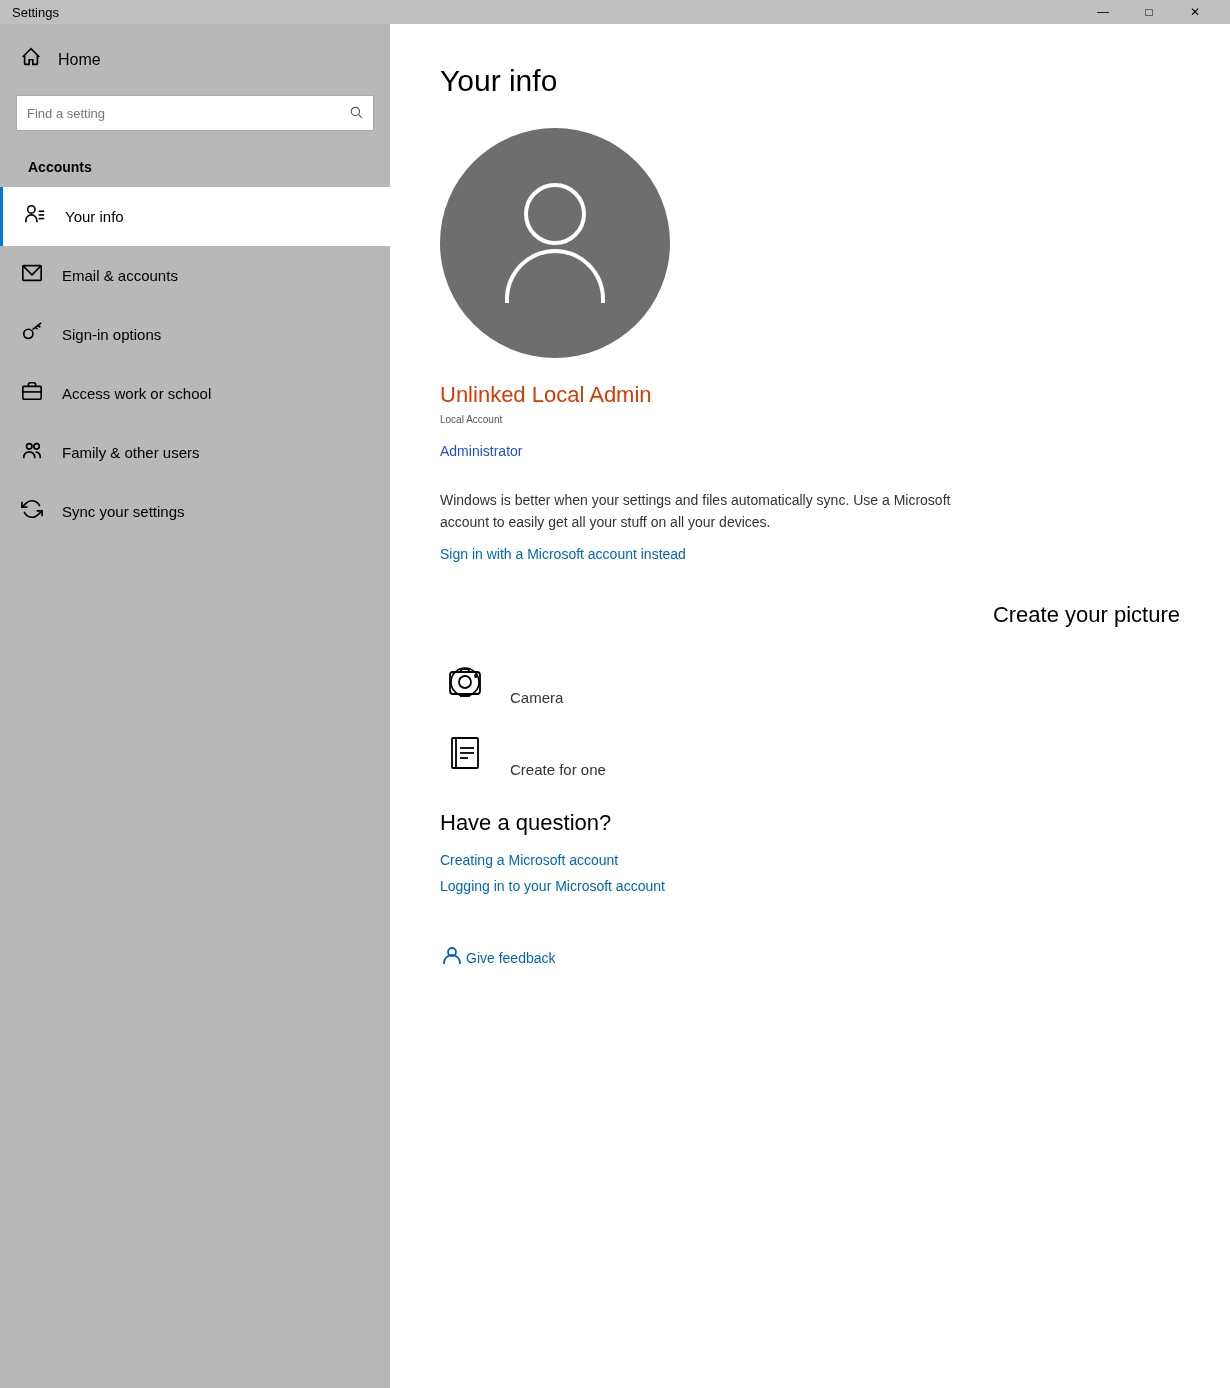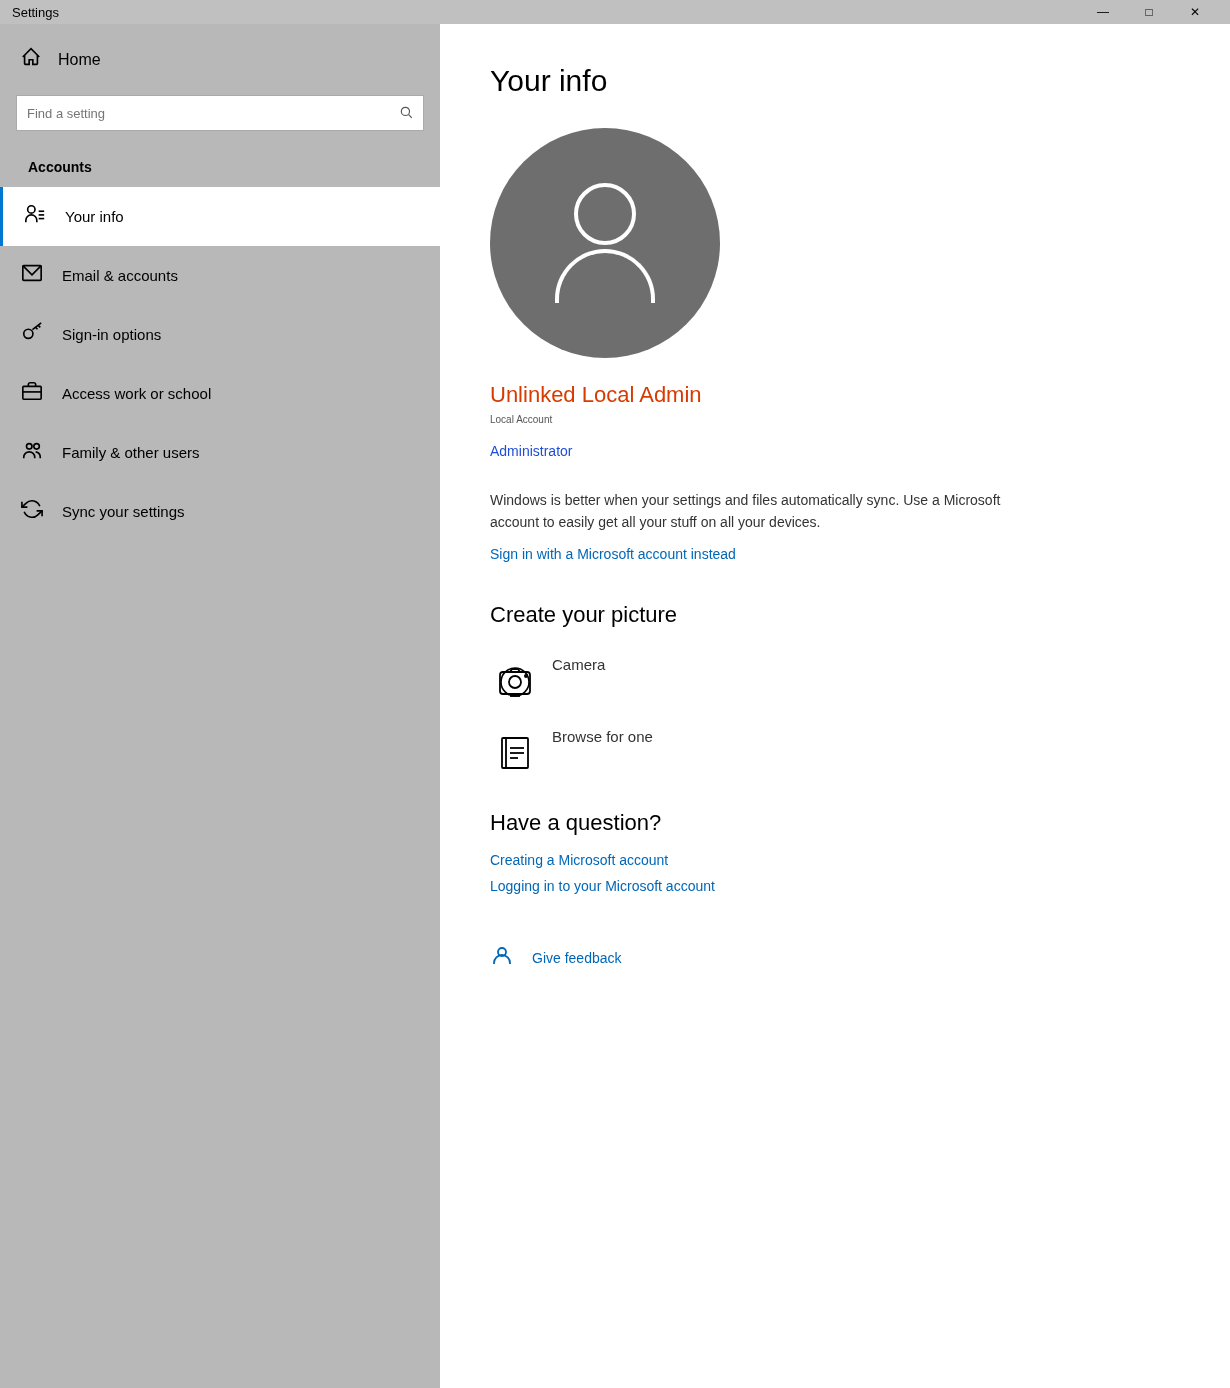--- a/index.html
+++ b/index.html
@@ -45,21 +45,21 @@
 
     
     .app-body {
       display: flex;
       flex: 1;
       overflow: hidden;
     }
 
     
     .sidebar {
-      width: 440px;
+      width: 390px;
       background: #b8b8b8;
       display: flex;
       flex-direction: column;
       flex-shrink: 0;
     }
 
     .sidebar-home {
       display: flex;
       align-items: center;
       gap: 16px;
@@ -210,26 +210,27 @@
       cursor: pointer;
       display: block;
       margin-bottom: 40px;
     }
 
     .section-heading {
       font-size: 22px;
       font-weight: 300;
       color: #000;
       margin-bottom: 28px;
+      text-align: right;
     }
 
     .picture-option {
       display: flex;
-      align-items: flex-start;
-      gap: 12px;
+      align-items: flex-end;
+      gap: 20px;
       margin-bottom: 22px;
       cursor: pointer;
     }
     .option-icon-box {
       width: 50px;
       height: 50px;
       display: flex;
       align-items: center;
       justify-content: center;
       flex-shrink: 0;
@@ -260,21 +261,21 @@
       text-decoration: none;
       cursor: pointer;
       display: block;
       margin-bottom: 10px;
     }
 
     .feedback-section {
       margin-top: 50px;
       display: flex;
       align-items: center;
-      gap: 18px;
+      gap: 2px;
       cursor: pointer;
     }
     .feedback-icon {
       font-size: 20px;
       color: #0067b8;
     }
     .feedback-label {
       font-size: 14px;
       color: #0067b8;
     }
@@ -431,21 +432,21 @@
     <div class="picture-option">
       <div class="option-icon-box">
         <svg class="browse-svg" viewBox="0 0 38 38" fill="none" stroke="#000" stroke-width="1.8">
           <rect x="6" y="4" width="22" height="30" rx="1"></rect>
           <rect x="10" y="4" width="22" height="30" rx="1" fill="white" stroke="#000"></rect>
           <line x1="14" y1="14" x2="28" y2="14"></line>
           <line x1="14" y1="19" x2="28" y2="19"></line>
           <line x1="14" y1="24" x2="22" y2="24"></line>
         </svg>
       </div>
-      <span class="option-label">Browse for one</span>
+      <span class="option-label">Create for one</span>
     </div>
 
     <div class="question-section">
       <h2 class="question-heading">Have a question?</h2>
       <a class="help-link">Creating a Microsoft account</a>
       <a class="help-link">Logging in to your Microsoft account</a>
     </div>
 
     <div class="feedback-section">
       <span class="feedback-icon">

